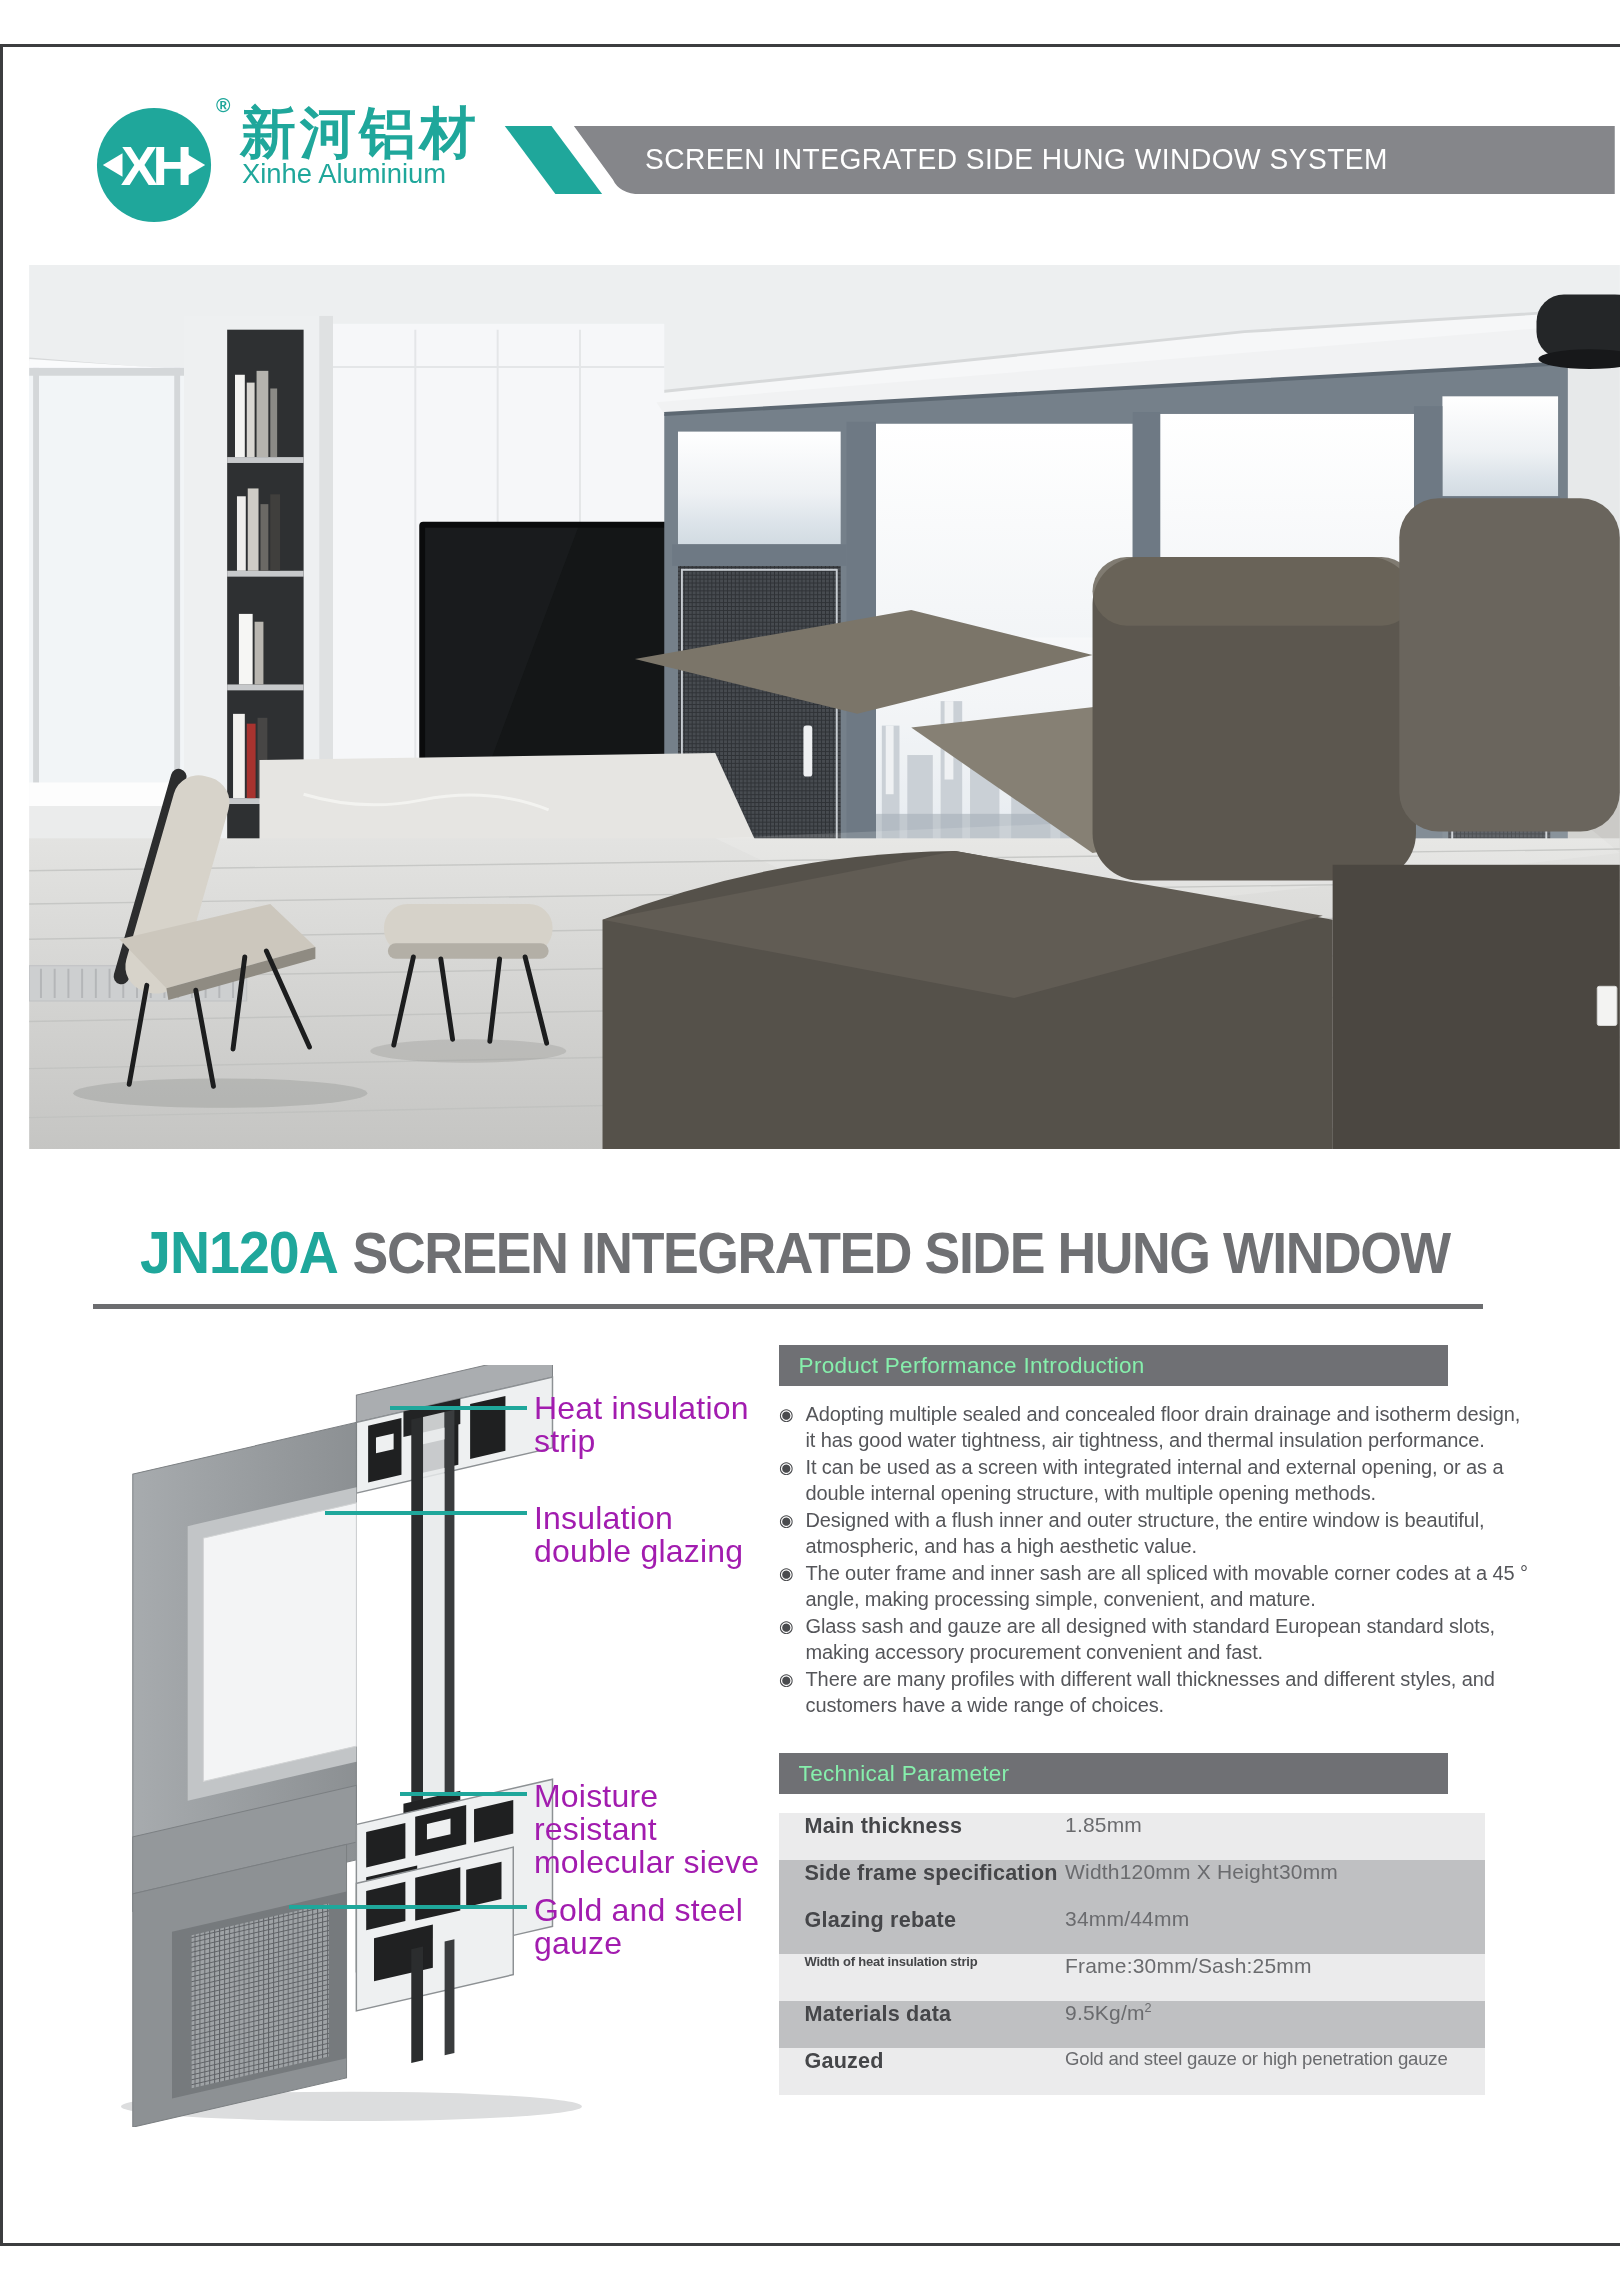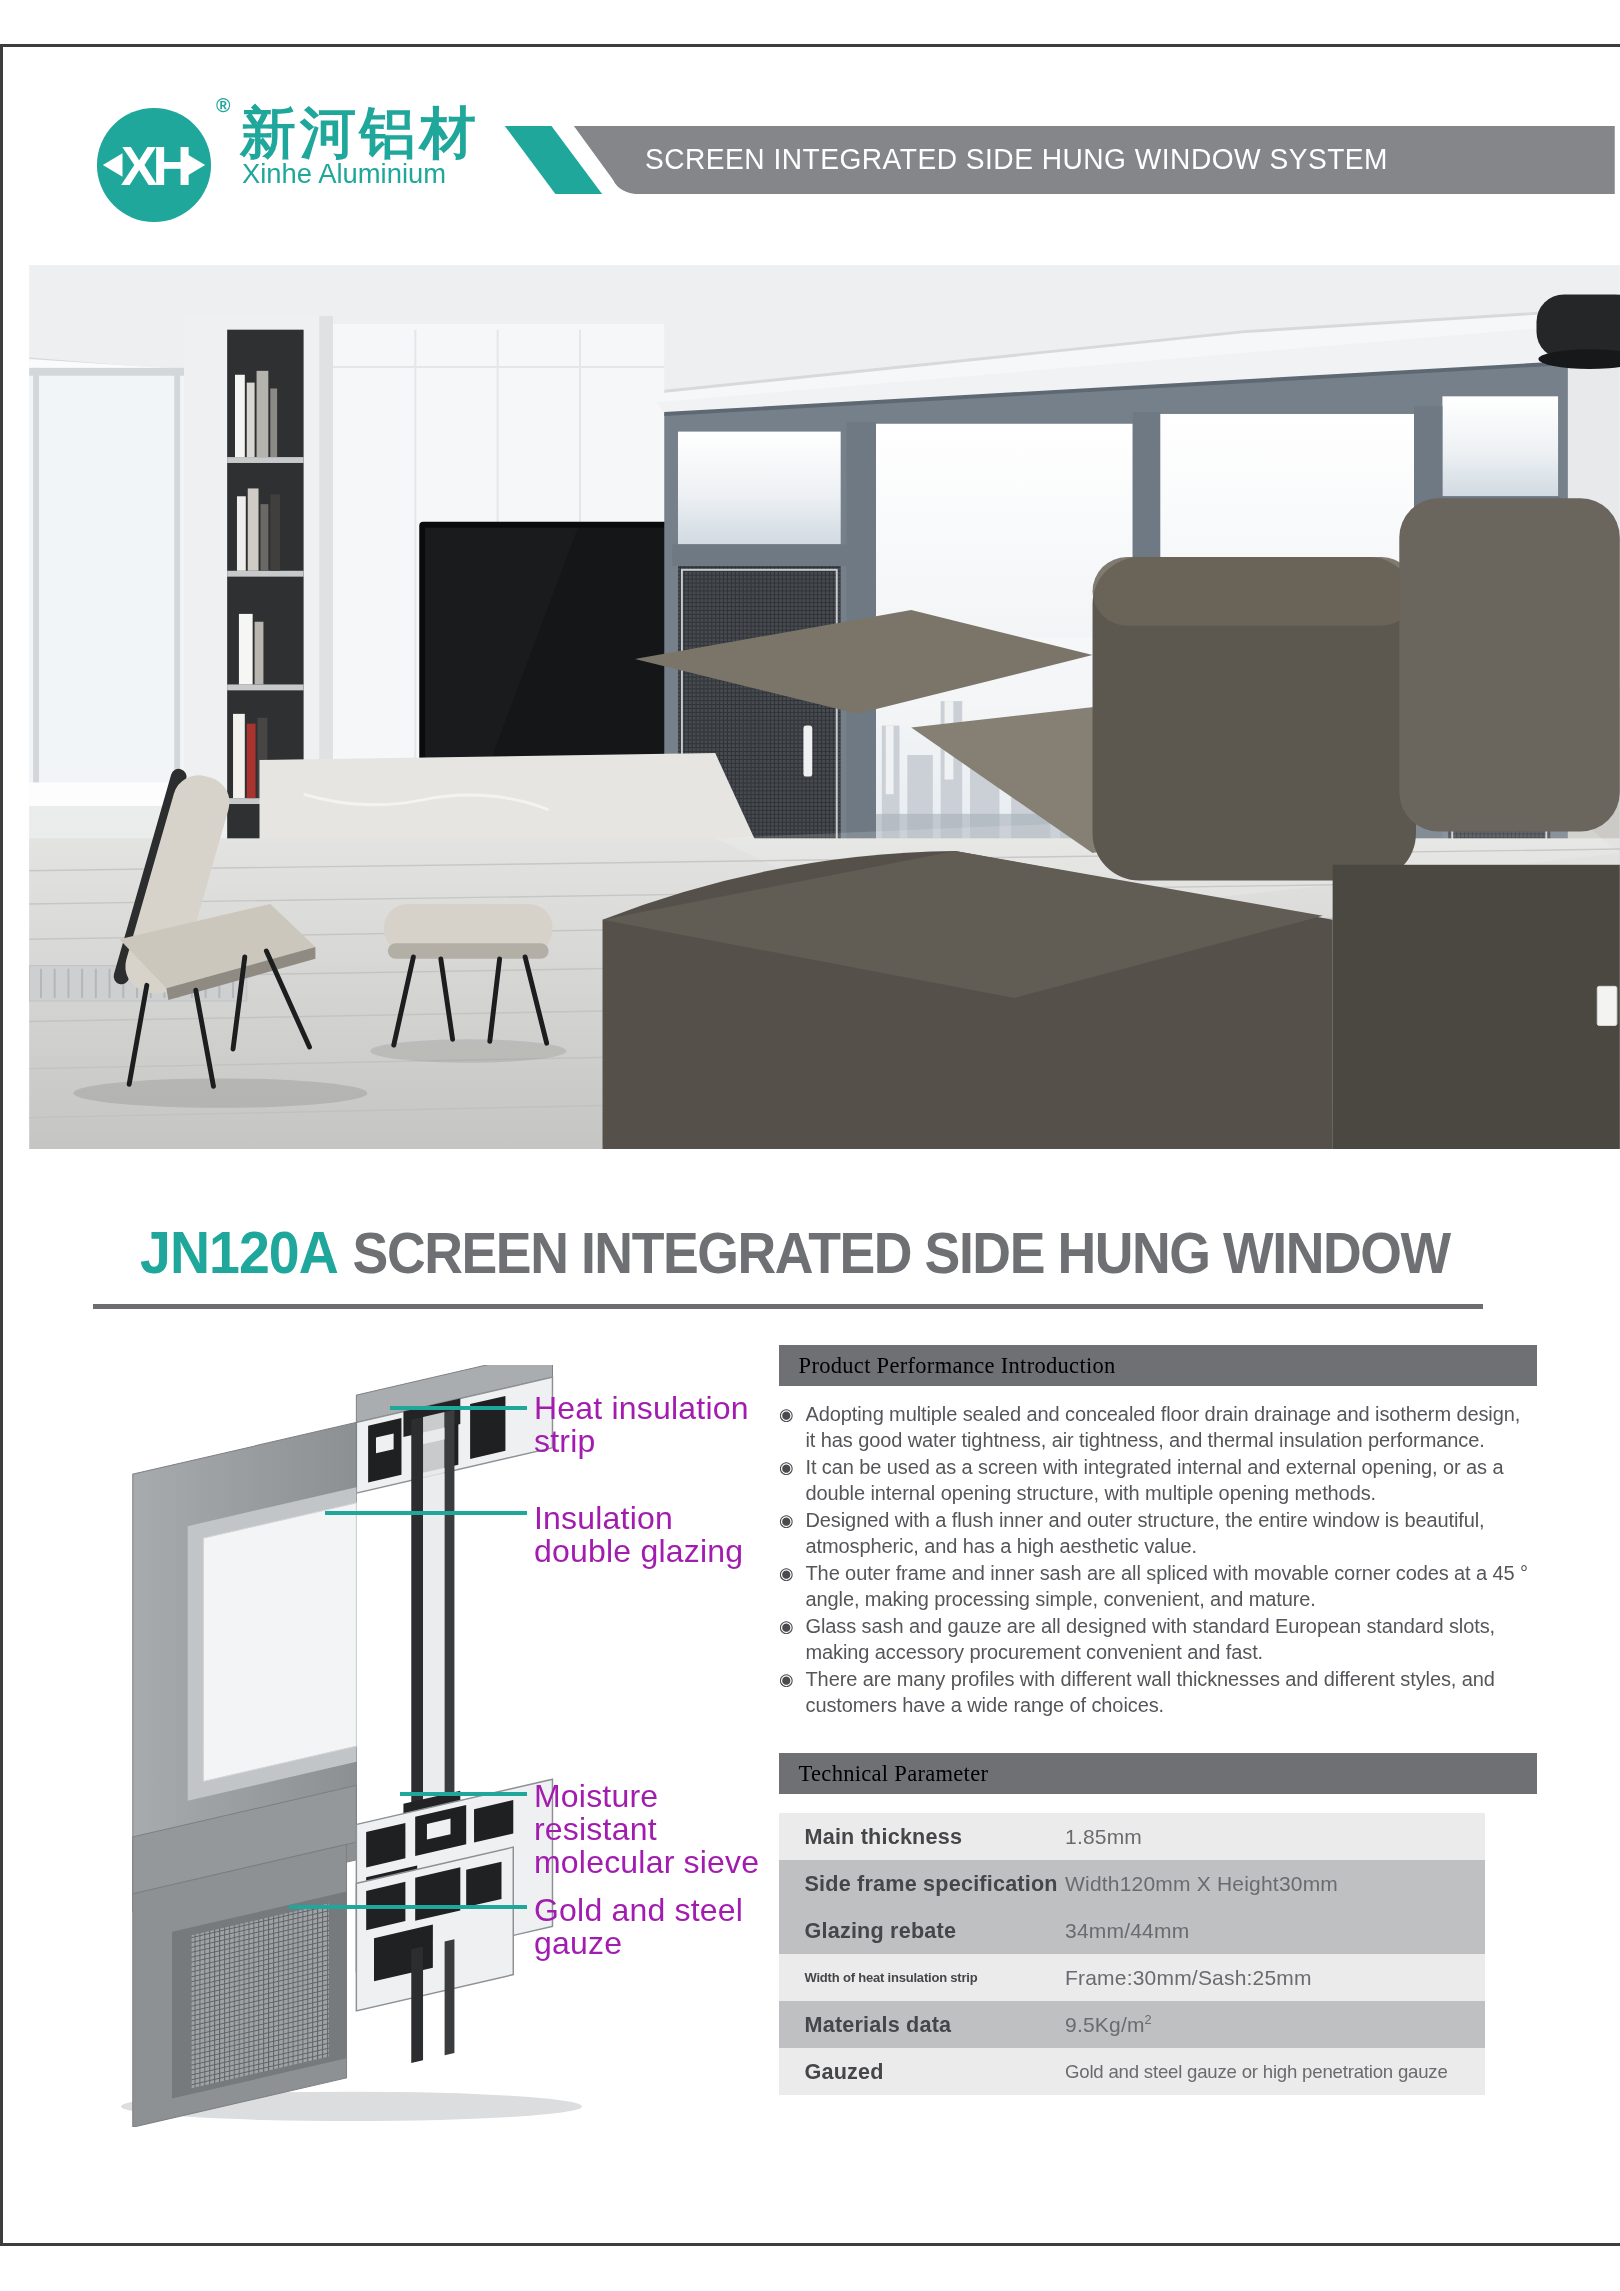--- a/index.html
+++ b/index.html
@@ -42,32 +42,32 @@
   .dlabel1{left:534px;top:1502px;width:235px;}
   .dlabel2{left:534px;top:1780px;width:245px;}
   .dlabel3{left:534px;top:1894px;width:255px;}
   .leader{position:absolute;height:3.9px;background:var(--teal,#1FA79B);}
   .leader0{left:390px;top:1406px;width:137px;}
   .leader1{left:325px;top:1511px;width:202px;}
   .leader2{left:400px;top:1792px;width:127px;}
   .leader3{left:289px;top:1905px;width:238px;}
 
   
-  .sec-bar{left:779px;width:758px;height:41px;background:var(--bar_gray,#6F7074);
-           color:#000000;font-size:22.5px;display:flex;align-items:center;padding-left:19.6px;box-sizing:border-box;letter-spacing:0.3px;font-family:Liberation Serif, serif;}
+  .sec-bar{left:779px;width:669px;height:41px;background:var(--bar_gray,#6F7074);
+           color:#86efac;font-size:22.5px;display:flex;align-items:center;padding-left:19.6px;box-sizing:border-box;letter-spacing:0.3px;}
   .perf-bar{top:1345px;}
   .tech-bar{top:1753px;}
 
   .bullets{left:779px;top:1402px;width:749px;}
   .bullet{display:flex;margin-bottom:2px;}
   .bullet .dot{width:26.5px;flex:0 0 26.5px;font-size:16.7px;line-height:25.5px;color:#4a4b4e;}
   .bullet .txt{flex:1;font-size:20px;line-height:25.5px;color:#55565A;letter-spacing:-0.1px;}
 
   .param-table{left:779px;top:1813px;width:706px;}
-  .p-row{display:flex;align-items:center;min-height:47px;box-sizing:border-box;}
+  .p-row{display:flex;min-height:47px;box-sizing:border-box;}
   .p-row.light{background:var(--row_light,#EBEBEC);}
   .p-row.dark{background:var(--row_dark,#BFC0C2);}
   .p-row.tall{min-height:74px;}
   .p-label{flex:0 0 286px;box-sizing:border-box;padding-left:25.5px;font-size:21.6px;font-weight:700;color:#454649;letter-spacing:0.2px;}
   .p-label.small{font-size:13px;letter-spacing:-0.2px;}
   .p-value{flex:1;font-size:21px;color:#6A6B6E;padding-right:7.8px;letter-spacing:0.2px;}
   .p-value.small{font-size:18.6px;letter-spacing:-0.2px;}
   .p-value sup{font-size:12.7px;}
 </style>
 </head>

